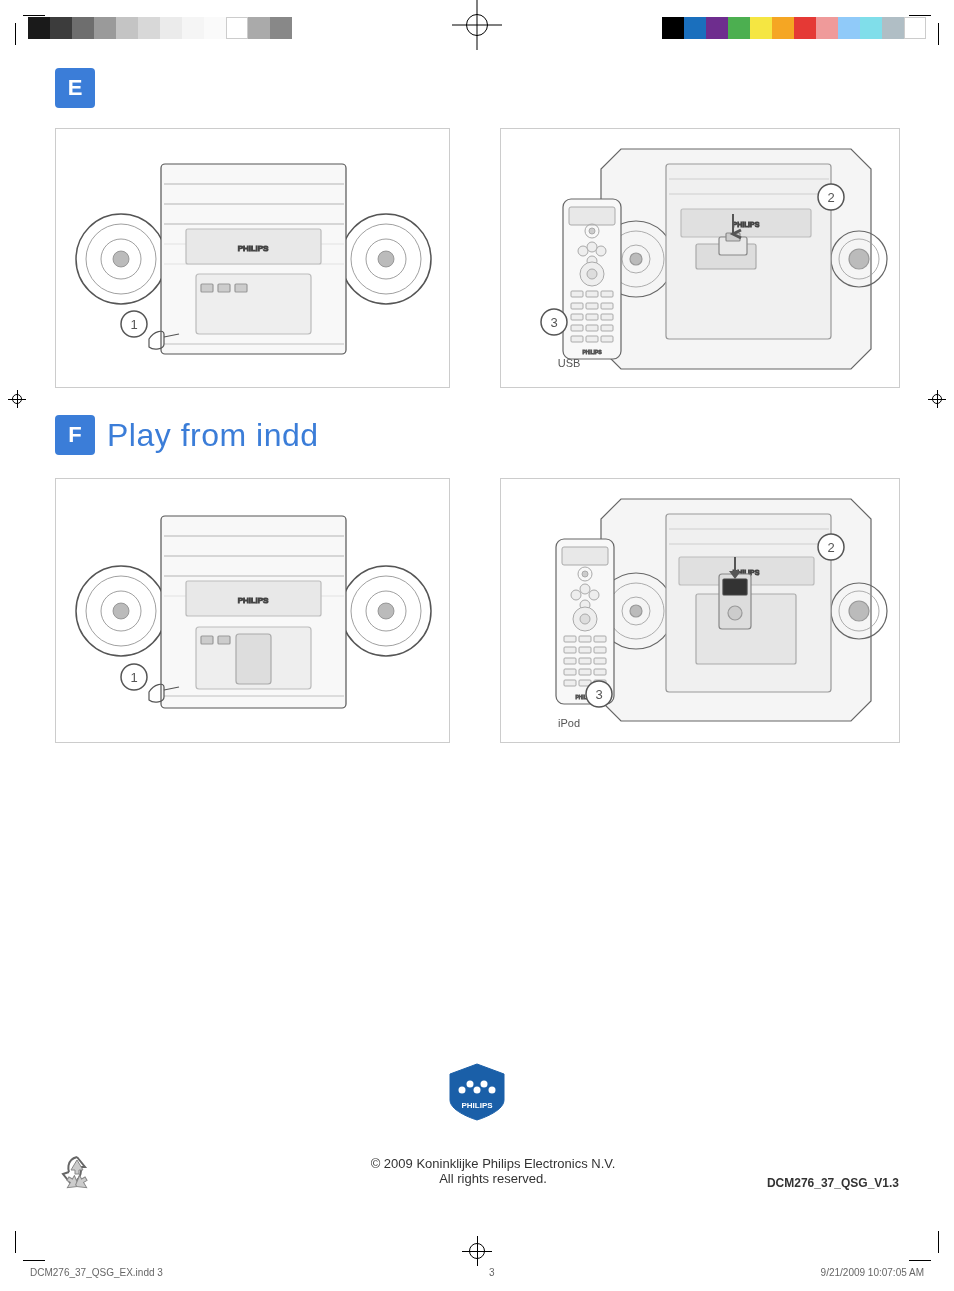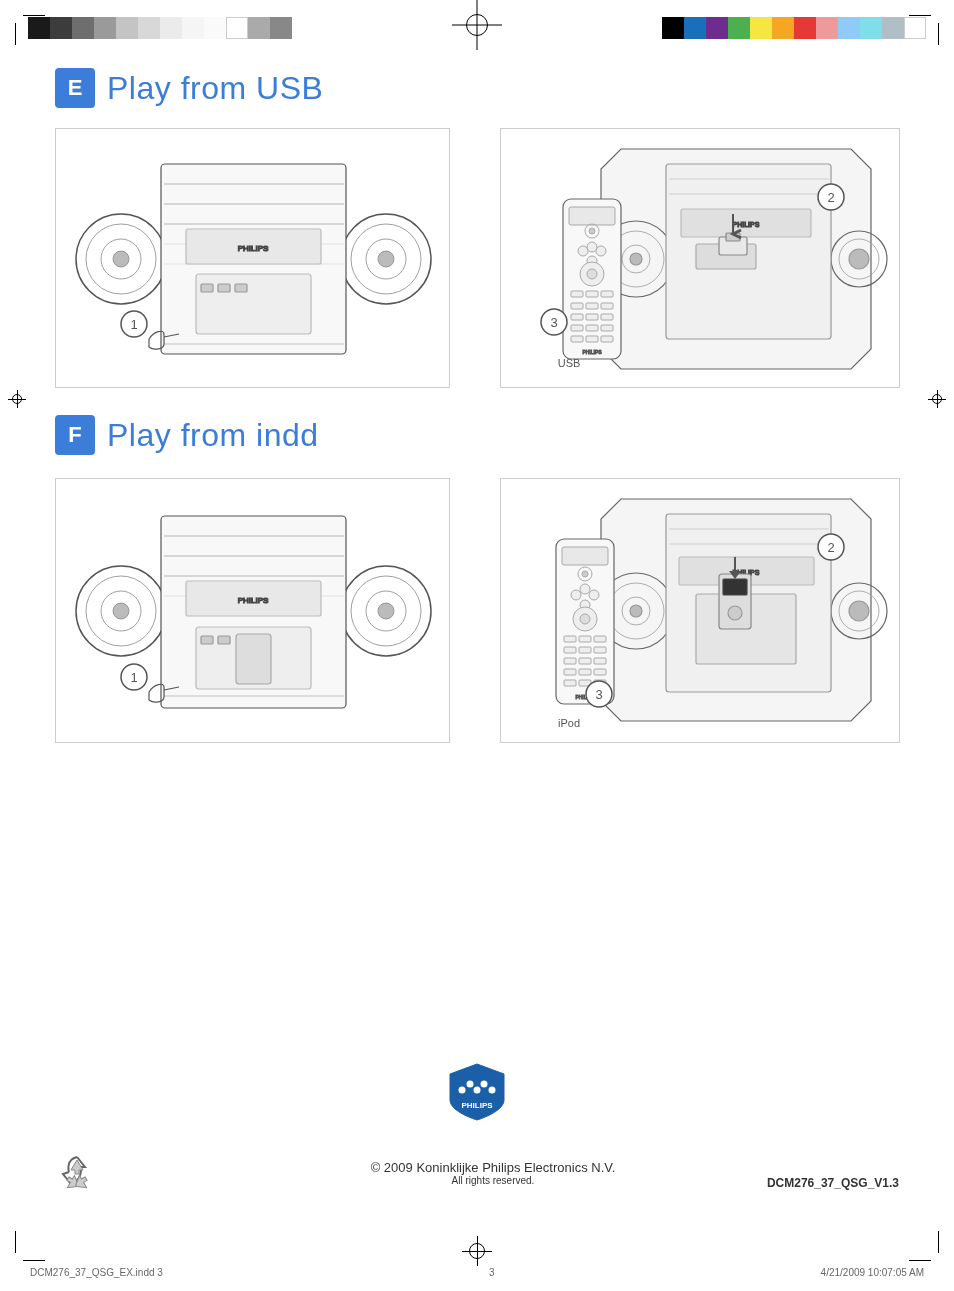--- a/index.html
+++ b/index.html
@@ -114,21 +114,20 @@
     <div style="width:22px;height:22px;background:#80deea;"></div>
     <div style="width:22px;height:22px;background:#b0bec5;"></div>
     <div style="width:22px;height:22px;background:#fff;border:1px solid #ccc;"></div>
   </div>
 </div>
 
 <div class="section-header" style="top:68px;left:55px;">
   <div class="section-badge section-badge-e">
     <span>E</span>
   </div>
-  <span class="section-title">Play from USB</span>
 </div>
 
 <div class="illus-box" style="left:55px;top:128px;width:395px;height:260px;">
   <svg viewBox="0 0 395 260" width="395" height="260">
 
     <g fill="none" stroke="#444" stroke-width="1.2">
 
       <ellipse cx="65" cy="130" rx="45" ry="45" stroke="#555" stroke-width="1.5"></ellipse>
       <ellipse cx="65" cy="130" rx="35" ry="35" stroke="#888" stroke-width="0.8"></ellipse>
       <ellipse cx="65" cy="130" rx="20" ry="20" stroke="#888" stroke-width="0.8"></ellipse>
@@ -417,21 +416,21 @@
       <circle cx="42" cy="22" r="3.5"></circle>
       <circle cx="50" cy="28" r="3.5"></circle>
     </g>
 
     <text x="35" y="46" text-anchor="middle" font-size="8" font-weight="bold" fill="white" font-family="Arial">PHILIPS</text>
   </svg>
 </div>
 
 <div style="position:absolute;bottom:105px;left:50%;transform:translateX(-50%);text-align:center;white-space:nowrap;margin-left:16px;">
   <div style="font-size:13px;color:#333;">© 2009 Koninklijke Philips Electronics N.V.</div>
-  <div style="font-size:10px;color:#333;text-align:center;">All rights reserved.</div>
+  <div style="font-size:13px;color:#333;text-align:center;">All rights reserved.</div>
 </div>
 
 <div style="position:absolute;bottom:90px;left:55px;">
   <svg width="45" height="45" viewBox="0 0 45 45">
     <g fill="none" stroke="#555" stroke-width="2">
 
       <path d="M22,5 L30,15 L26,15 C26,15 28,28 16,32" stroke="#666"></path>
       <path d="M16,32 L8,22 L14,20" stroke="#666"></path>
       <path d="M14,20 C14,20 10,8 22,5" stroke="#666"></path>
     </g>
@@ -444,14 +443,14 @@
   </svg>
 </div>
 
 <div style="position:absolute;bottom:100px;right:55px;margin-left:44px;">
   <span style="font-size:12px;font-weight:bold;color:#333;">DCM276_37_QSG_V1.3</span>
 </div>
 
 <div style="position:absolute;bottom:0;left:0;right:0;height:38px;display:flex;align-items:center;justify-content:space-between;padding:0 30px;">
   <span style="font-size:10px;color:#666;">DCM276_37_QSG_EX.indd   3</span>
   <span style="font-size:10px;color:#666;">3</span>
-  <span style="font-size:10px;color:#666;">4/21/2009   10:07:05 AM</span>
+  <span style="font-size:10px;color:#666;">9/21/2009   10:07:05 AM</span>
 </div>
 
 </body></html>

